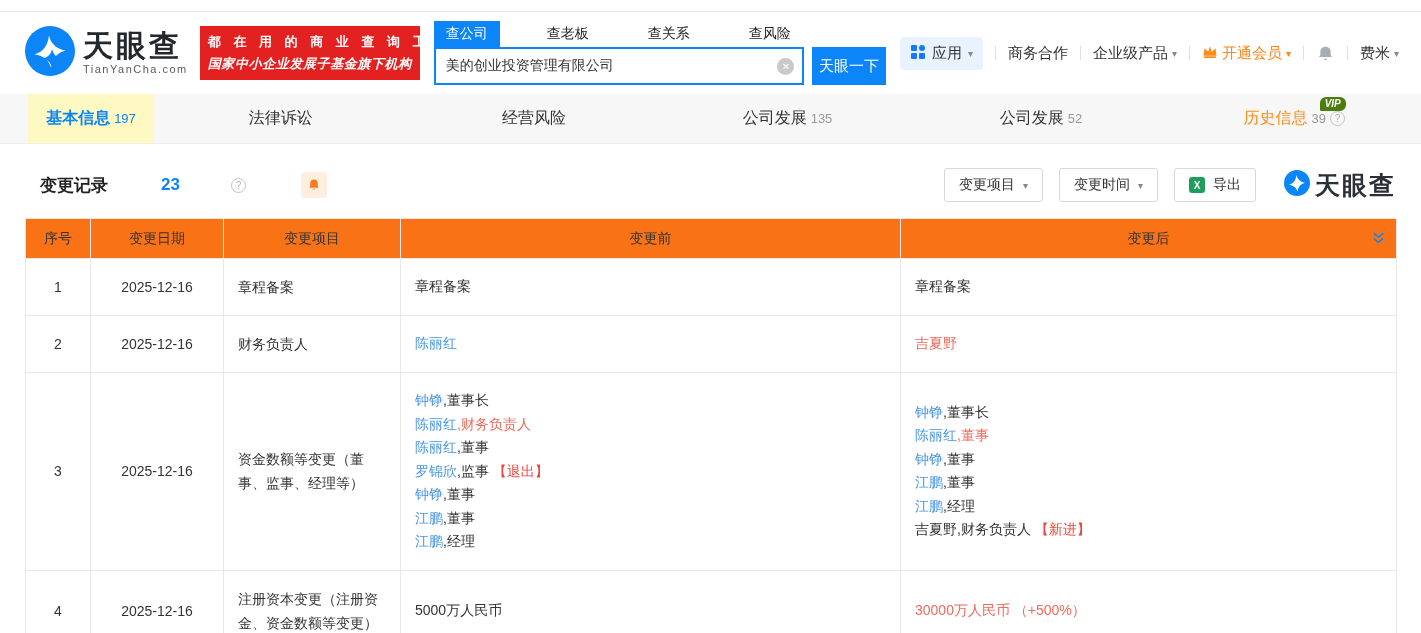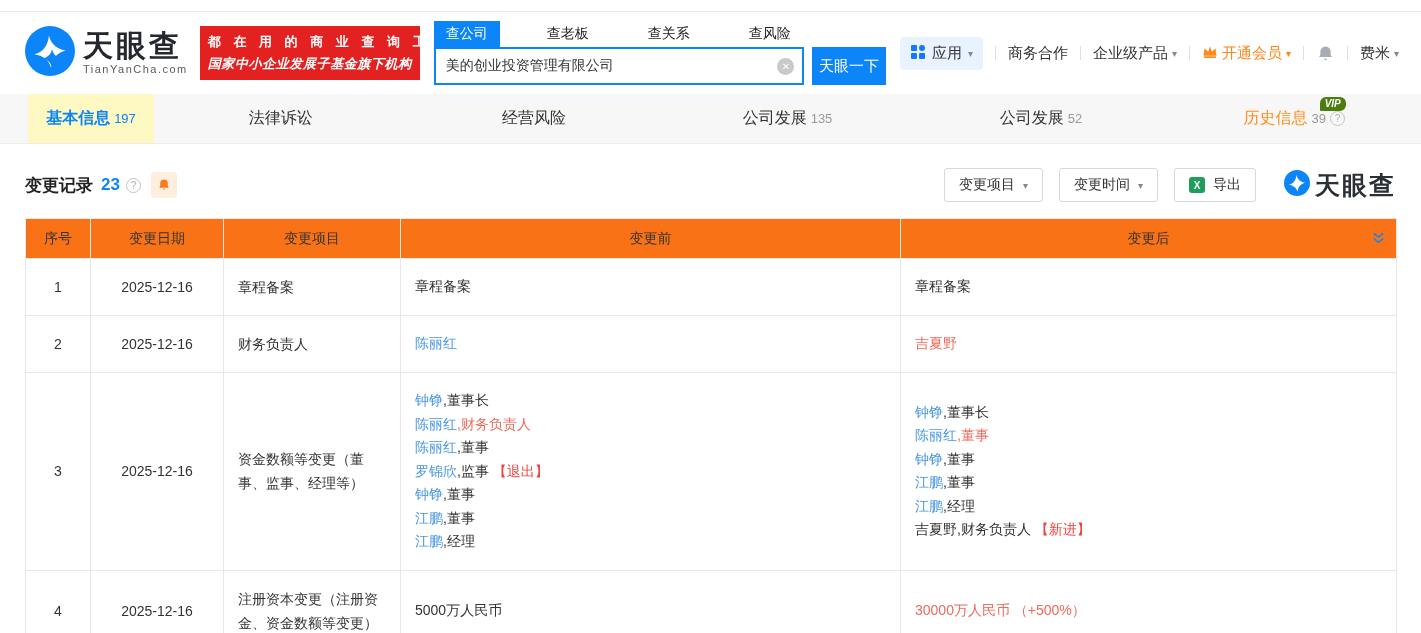--- a/index.html
+++ b/index.html
@@ -38,21 +38,21 @@
   .tab-bar { height:50px; background:#f7f7f7; display:flex; border-bottom:1px solid #ededed; padding-left:28px; }
   .tab { flex:1; display:flex; align-items:center; justify-content:center; gap:4px; font-size:16px; color:#333; cursor:pointer; position:relative; }
   .tab.active { flex:0 0 126px; background:#fef9c3; color:#0b85f7; font-weight:bold; }
   .tab .count { font-size:13px; color:#999; font-weight:normal; }
   .tab.active .count { color:#0b85f7; }
   .tab.orange { color:#ff8c1a; }
   .q-circle { width:15px; height:15px; border:1px solid #c3c3c3; border-radius:50%; color:#b0b0b0; font-size:10px; display:inline-flex; align-items:center; justify-content:center; }
   .vip-badge { position:absolute; top:3px; left:60%; background:#4d7c0f; color:#fff; font-size:10px; font-style:italic; font-weight:bold; padding:1px 5px; border-radius:6px 6px 6px 1px; line-height:12px; }
 
   
-  .section-head { display:flex; align-items:center; margin:24px 25px 16px 25px; }
+  .section-head { display:flex; align-items:center; margin:24px 25px 16px 40px;gap:45px; }
   .section-title { font-size:17px; font-weight:bold; color:#222; }
   .section-count { font-size:17px; font-weight:bold; color:#0b85f7; margin-left:8px; }
   .section-head .q-circle { margin-left:6px; }
   .bell-btn { margin-left:10px; width:26px; height:26px; border-radius:4px; background:#fdeede; display:flex; align-items:center; justify-content:center; cursor:pointer; }
   .head-right { margin-left:auto; display:flex; align-items:center; gap:16px; }
   .flt-btn { height:34px; border:1px solid #d8d8d8; border-radius:3px; background:#fff; display:flex; align-items:center; padding:0 14px; font-size:14px; color:#333; cursor:pointer; gap:8px; font-family:inherit; }
   .excel-ic { width:16px; height:16px; background:#1f9d5b; border-radius:3px; color:#fff; font-size:10px; font-weight:bold; display:flex; align-items:center; justify-content:center; }
   .watermark { display:flex; align-items:center; gap:5px; margin-left:12px; }
   .watermark .wm-text { font-size:25px; font-weight:bold; color:#2b2f36; letter-spacing:2px; }
 

